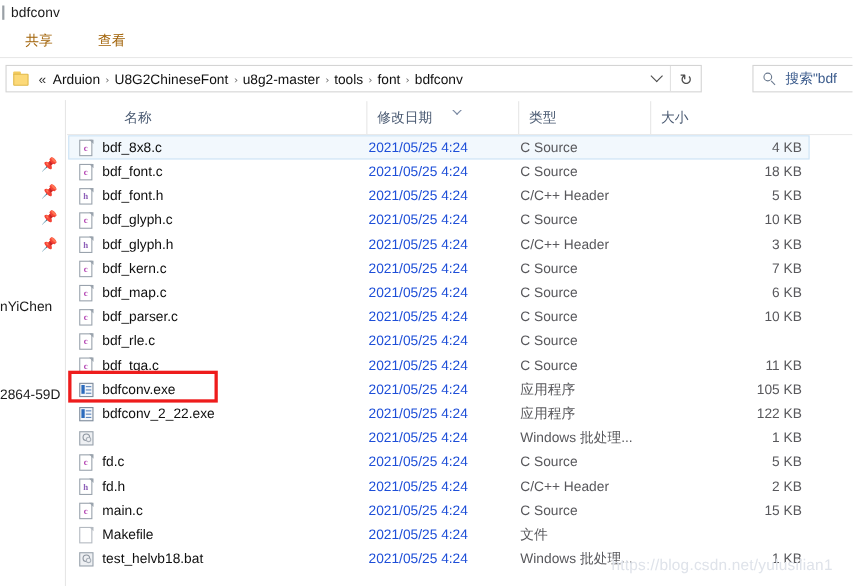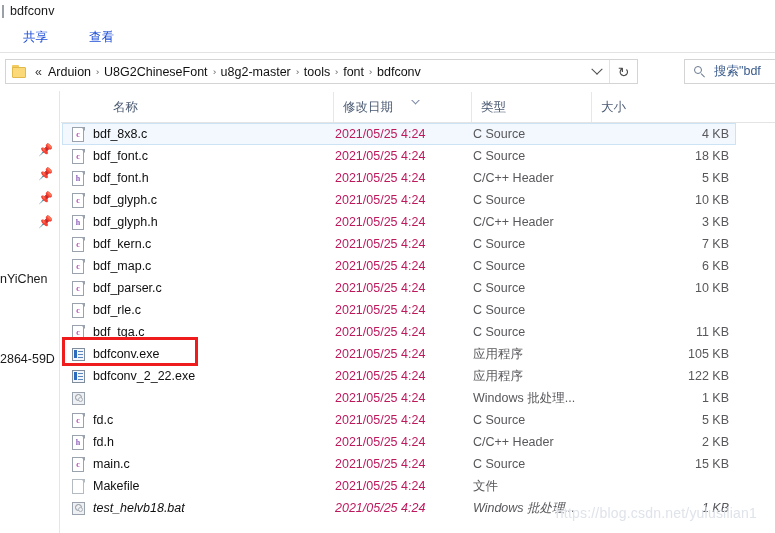--- a/index.html
+++ b/index.html
@@ -42,21 +42,21 @@
   .ribbon {
     position: absolute;
     left: 0; top: 22px;
     width: 775px; height: 30px;
     background: #ffffff;
     display: flex;
     align-items: center;
   }
   .ribbon-tab {
     font-size: 12.5px;
-    color: #1d4ed8;
+    color: #a16207;
     padding: 2px 4px;
     cursor: default;
   }
   .ribbon-tab.t1 { margin-left: 19px; }
   .ribbon-tab.t2 { margin-left: 33px; }
   .ribbon-sep {
     position: absolute;
     left: 0; top: 52px;
     width: 775px; height: 1px;
     background: #e3e3e3;
@@ -281,21 +281,21 @@
     display: flex;
     align-items: center;
     font-size: 12.5px;
     color: #0f0f0f;
     white-space: nowrap;
   }
   .cell-date {
     position: absolute;
     left: 272px;
     font-size: 12.5px;
-    color: #be185d;
+    color: #1d4ed8;
     white-space: nowrap;
   }
   .cell-type {
     position: absolute;
     left: 410px;
     font-size: 12.5px;
     color: #58585c;
     white-space: nowrap;
   }
   .cell-size {
@@ -718,21 +718,21 @@
       <div class="cell-name">
         <span class="ficon">
           <span class="plain-base"></span>
           <span class="plain-fold"></span>
         </span>
         <span>Makefile</span>
       </div>
       <div class="cell-date">2021/05/25 4:24</div>
       <div class="cell-type">文件</div>
     </div>
-    <div class="row" style="top: 374px; font-style: italic;">
+    <div class="row" style="top: 374px;">
       <div class="cell-name">
         <span class="ficon">
           <span class="bat-base"></span>
           <span class="bat-gear"></span>
           <span class="bat-gear2"></span>
         </span>
         <span>test_helvb18.bat</span>
       </div>
       <div class="cell-date">2021/05/25 4:24</div>
       <div class="cell-type">Windows 批处理...</div>

